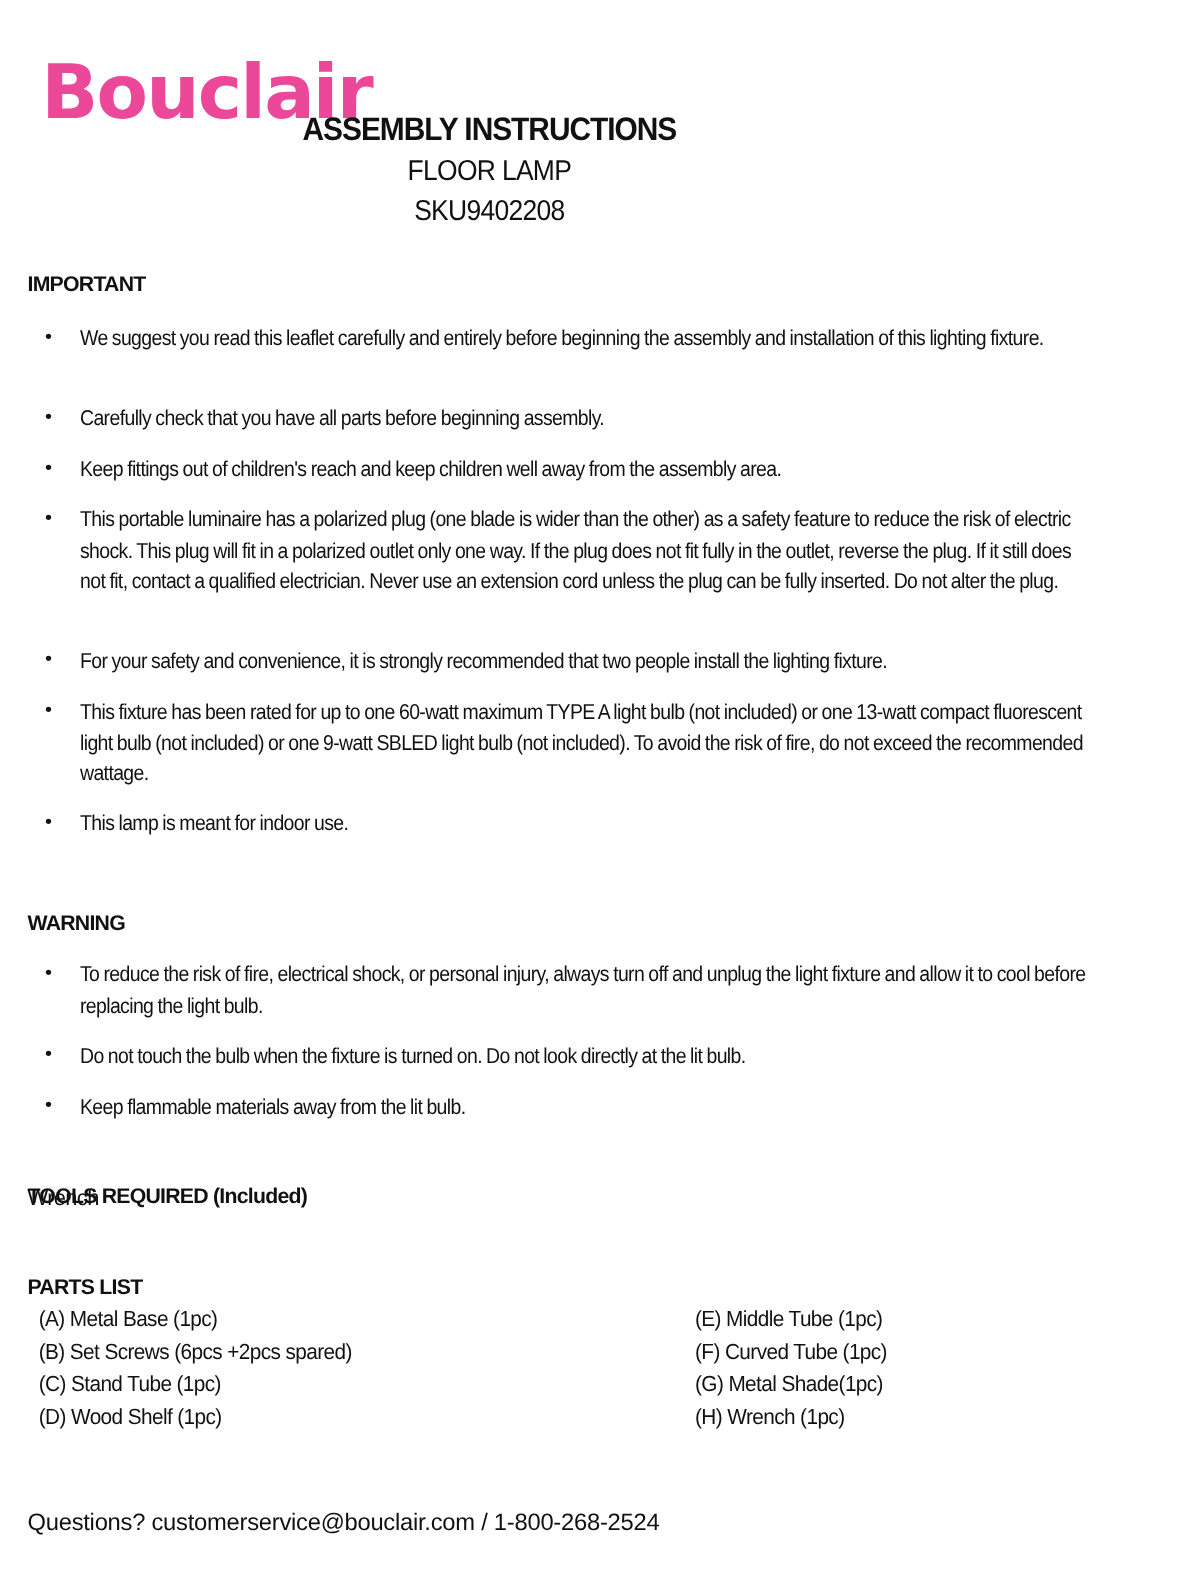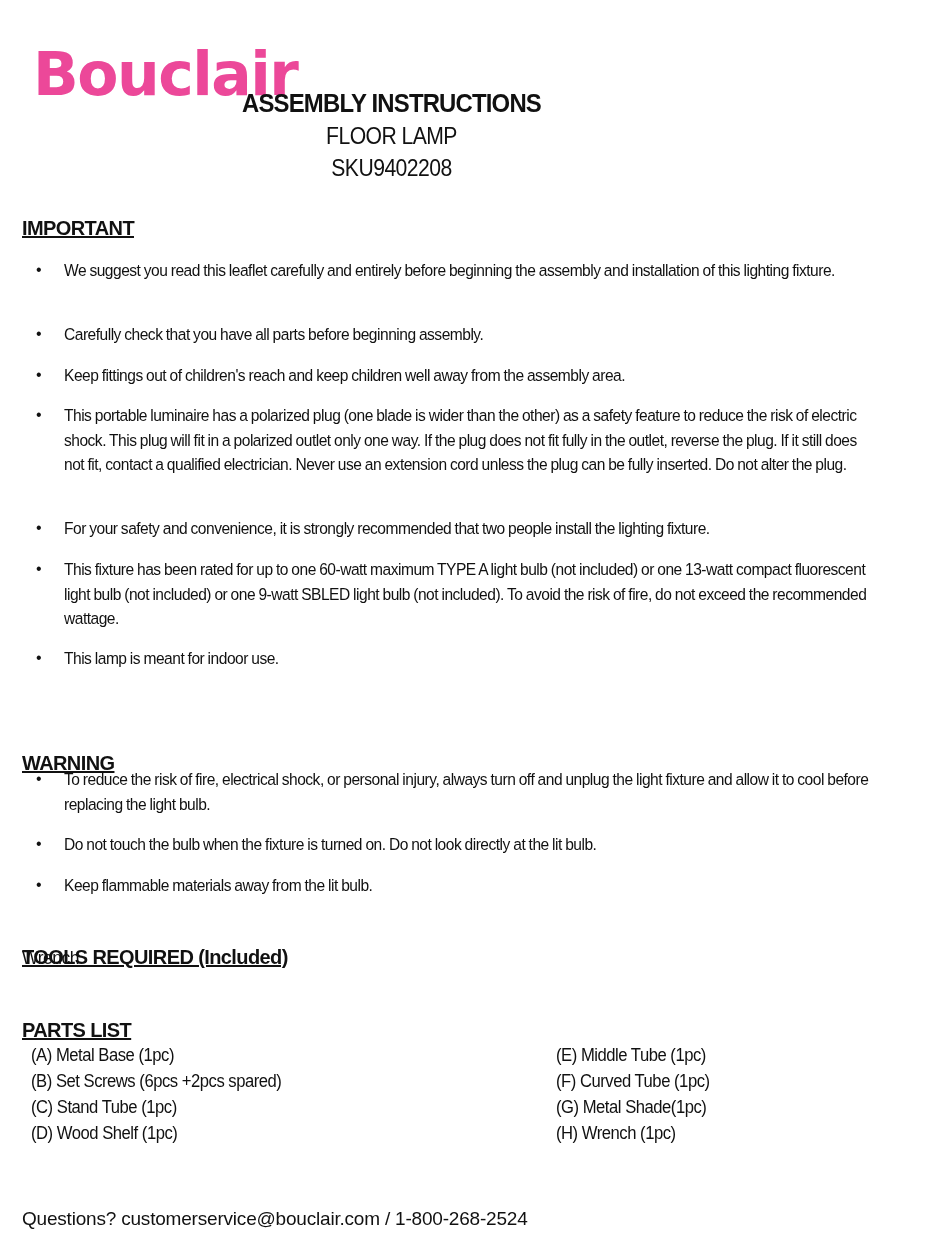--- a/index.html
+++ b/index.html
@@ -44,24 +44,23 @@
   .title-sub {
     font-size: 23px;
     letter-spacing: -0.6px;
     line-height: 32px;
     transform: scaleX(0.92);
   }
   .section-heading {
     position: absolute;
     left: 22px;
     font-weight: bold;
-    font-size: 20px;
+    font-size: 17px;
     letter-spacing: -0.6px;
     line-height: 22px;
-    text-decoration: underline;
   }
   .bullet-list {
     position: absolute;
     left: 0;
     width: 950px;
     margin: 0;
     padding: 0;
     list-style: none;
   }
   .bullet-item {
@@ -150,21 +149,21 @@
   <li class="bullet-item" style="top:299px;">
     <span class="bullet-dot">•</span>
     <span class="bullet-text">This fixture has been rated for up to one 60-watt maximum TYPE A light bulb (not included) or one 13-watt compact fluorescent light bulb (not included) or one 9-watt SBLED light bulb (not included). To avoid the risk of fire, do not exceed the recommended wattage.</span>
   </li>
   <li class="bullet-item" style="top:388px;">
     <span class="bullet-dot">•</span>
     <span class="bullet-text">This lamp is meant for indoor use.</span>
   </li>
 </ul>
 
-<div class="section-heading" style="top:752px;">WARNING</div>
+<div class="section-heading" style="top:728px;">WARNING</div>
 
 <ul class="bullet-list" style="top:767px;">
   <li class="bullet-item" style="top:0px;">
     <span class="bullet-dot">•</span>
     <span class="bullet-text">To reduce the risk of fire, electrical shock, or personal injury, always turn off and unplug the light fixture and allow it to cool before replacing the light bulb.</span>
   </li>
   <li class="bullet-item" style="top:65px;">
     <span class="bullet-dot">•</span>
     <span class="bullet-text">Do not touch the bulb when the fixture is turned on. Do not look directly at the lit bulb.</span>
   </li>

